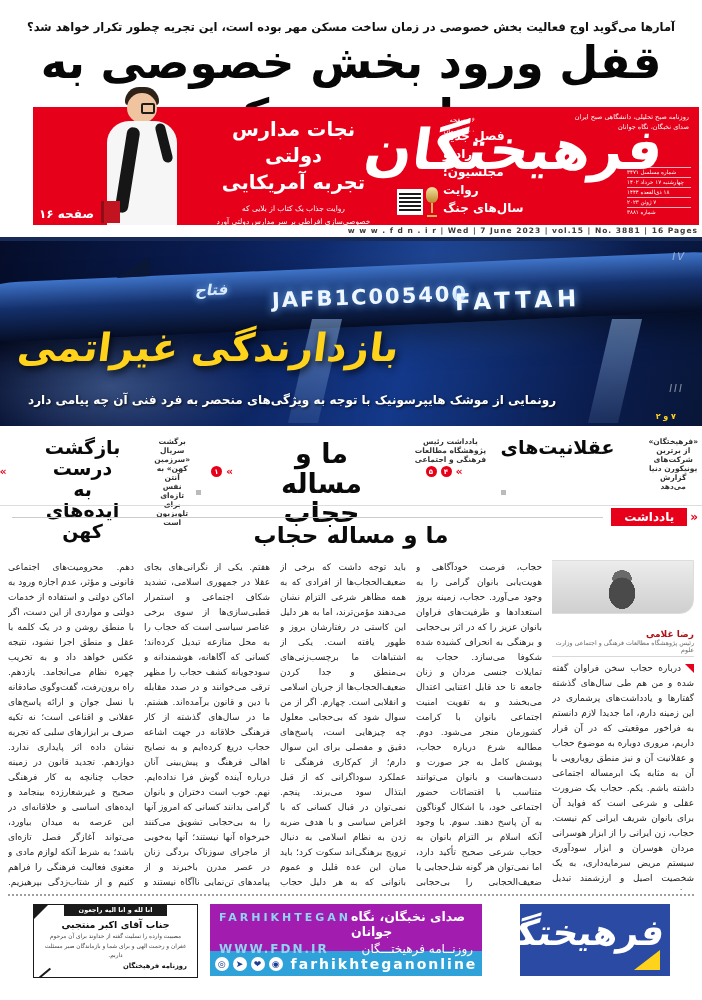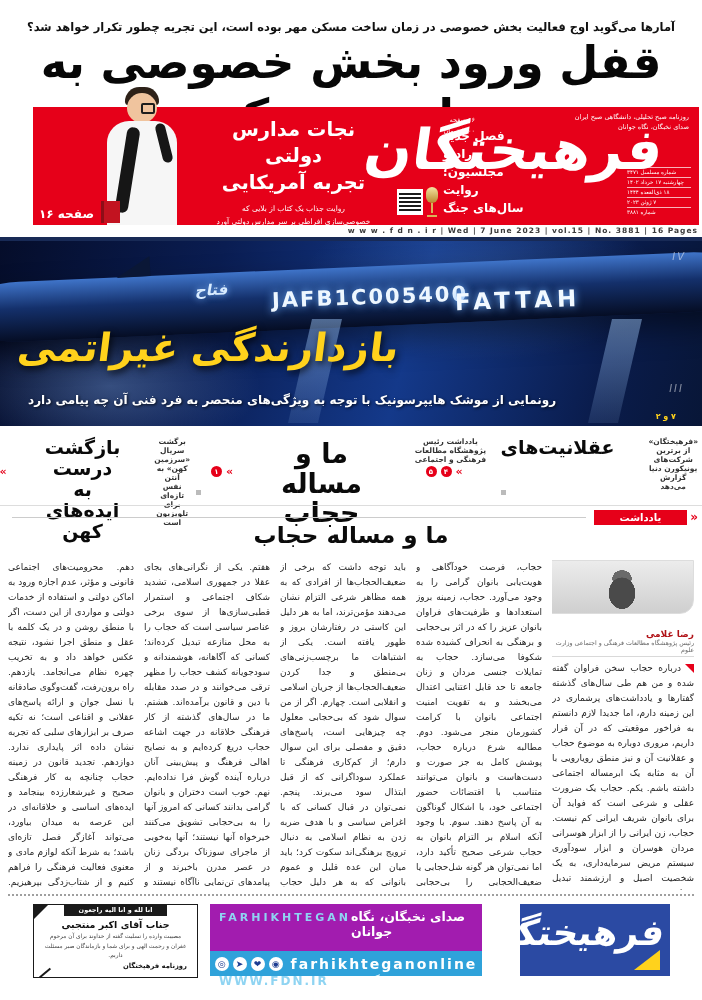--- a/index.html
+++ b/index.html
@@ -89,21 +89,21 @@
   .bline{flex:1;height:1px;background:#c9c9c9;}
   .bnum{width:11px;height:11px;border-radius:50%;background:#e60019;color:#fff;font-size:7px;font-weight:bold;
         display:flex;align-items:center;justify-content:center;}
   .barrow{color:#e60019;font-size:11px;font-weight:bold;line-height:1;}
   .tz-sep{width:5px;height:5px;background:#bbb;align-self:flex-end;margin:0 6px 8px 6px;}
 
   
   .hr1{top:505px;left:0;width:702px;border-top:1px solid #ddd;}
   .tabrow{top:510px;left:4px;width:694px;height:14px;display:flex;align-items:center;}
   .tab-arrow{color:#e60019;font-size:12px;font-weight:bold;margin-left:3px;}
-  .tab-label{background:#e60019;color:#fff;font-size:10px;font-weight:bold;padding:2px 26px;}
+  .tab-label{background:#e60019;color:#fff;font-size:12px;font-weight:bold;padding:2px 13px;}
   .tabline{flex:1;height:1px;background:#ccc;margin:0 8px;}
 
   
   .art-title{top:522px;left:80px;right:80px;text-align:center;font-size:23px;font-weight:bold;color:#0b0b0b;}
   .cols{top:560px;left:8px;width:686px;height:330px;display:flex;gap:10px;}
   .col{flex:1;overflow:hidden;}
   .col p{margin:0;font-size:9px;line-height:15px;text-align:justify;color:#1f1f1f;}
   .col.author{flex:none;width:142px;}
   .au-photo{width:142px;height:52px;background:
       radial-gradient(22px 26px at 50% 62%,#4a4a4a 60%,rgba(0,0,0,0) 61%),
@@ -126,21 +126,21 @@
   .cond-name{margin-top:14px;text-align:center;font-size:9.5px;font-weight:bold;color:#111;}
   .cond-body{font-size:5.8px;color:#444;text-align:center;padding:2px 9px 0 9px;line-height:1.65;}
   .cond-sign{font-size:6.8px;font-weight:bold;color:#111;margin:1px 10px 0 0;text-align:right;}
 
   .banner{top:904px;left:210px;width:272px;height:72px;}
   .banner-top{height:47px;background:#a21caf;color:#fff;padding:5px 9px;box-sizing:border-box;}
   .b-row{display:flex;direction:ltr;justify-content:space-between;align-items:baseline;}
   .b-en{color:#8fd4f2;font-size:11px;font-weight:bold;letter-spacing:3px;}
   .b-fa{font-size:12.5px;font-weight:bold;}
   .b-url{color:#8fd4f2;font-size:12px;font-weight:bold;letter-spacing:2px;}
-  .b-paper{font-size:12px;font-weight:normal;margin-top:32px;}
+  .b-paper{font-size:12px;font-weight:normal;}
   .banner-bot{height:25px;background:#2fa2da;display:flex;direction:ltr;align-items:center;justify-content:center;gap:8px;}
   .soc{display:flex;direction:ltr;gap:4px;}
   .soc span{width:14px;height:14px;border-radius:50%;background:#fff;color:#1d3d92;font-size:9px;font-weight:bold;
       display:flex;align-items:center;justify-content:center;}
   .b-handle{color:#fff;font-size:14px;font-weight:bold;letter-spacing:2px;}
 
   .flogo{top:904px;left:520px;width:150px;height:72px;background:#2b4aa3;overflow:hidden;}
   .flogo-text{position:absolute;top:8px;right:6px;font-size:36px;font-weight:bold;color:#fff;transform:skewX(-10deg);letter-spacing:-2px;}
   .flogo-tri{position:absolute;right:10px;bottom:6px;width:26px;height:20px;background:#ffd21c;
       clip-path:polygon(0 100%,100% 0,100% 100%);}

